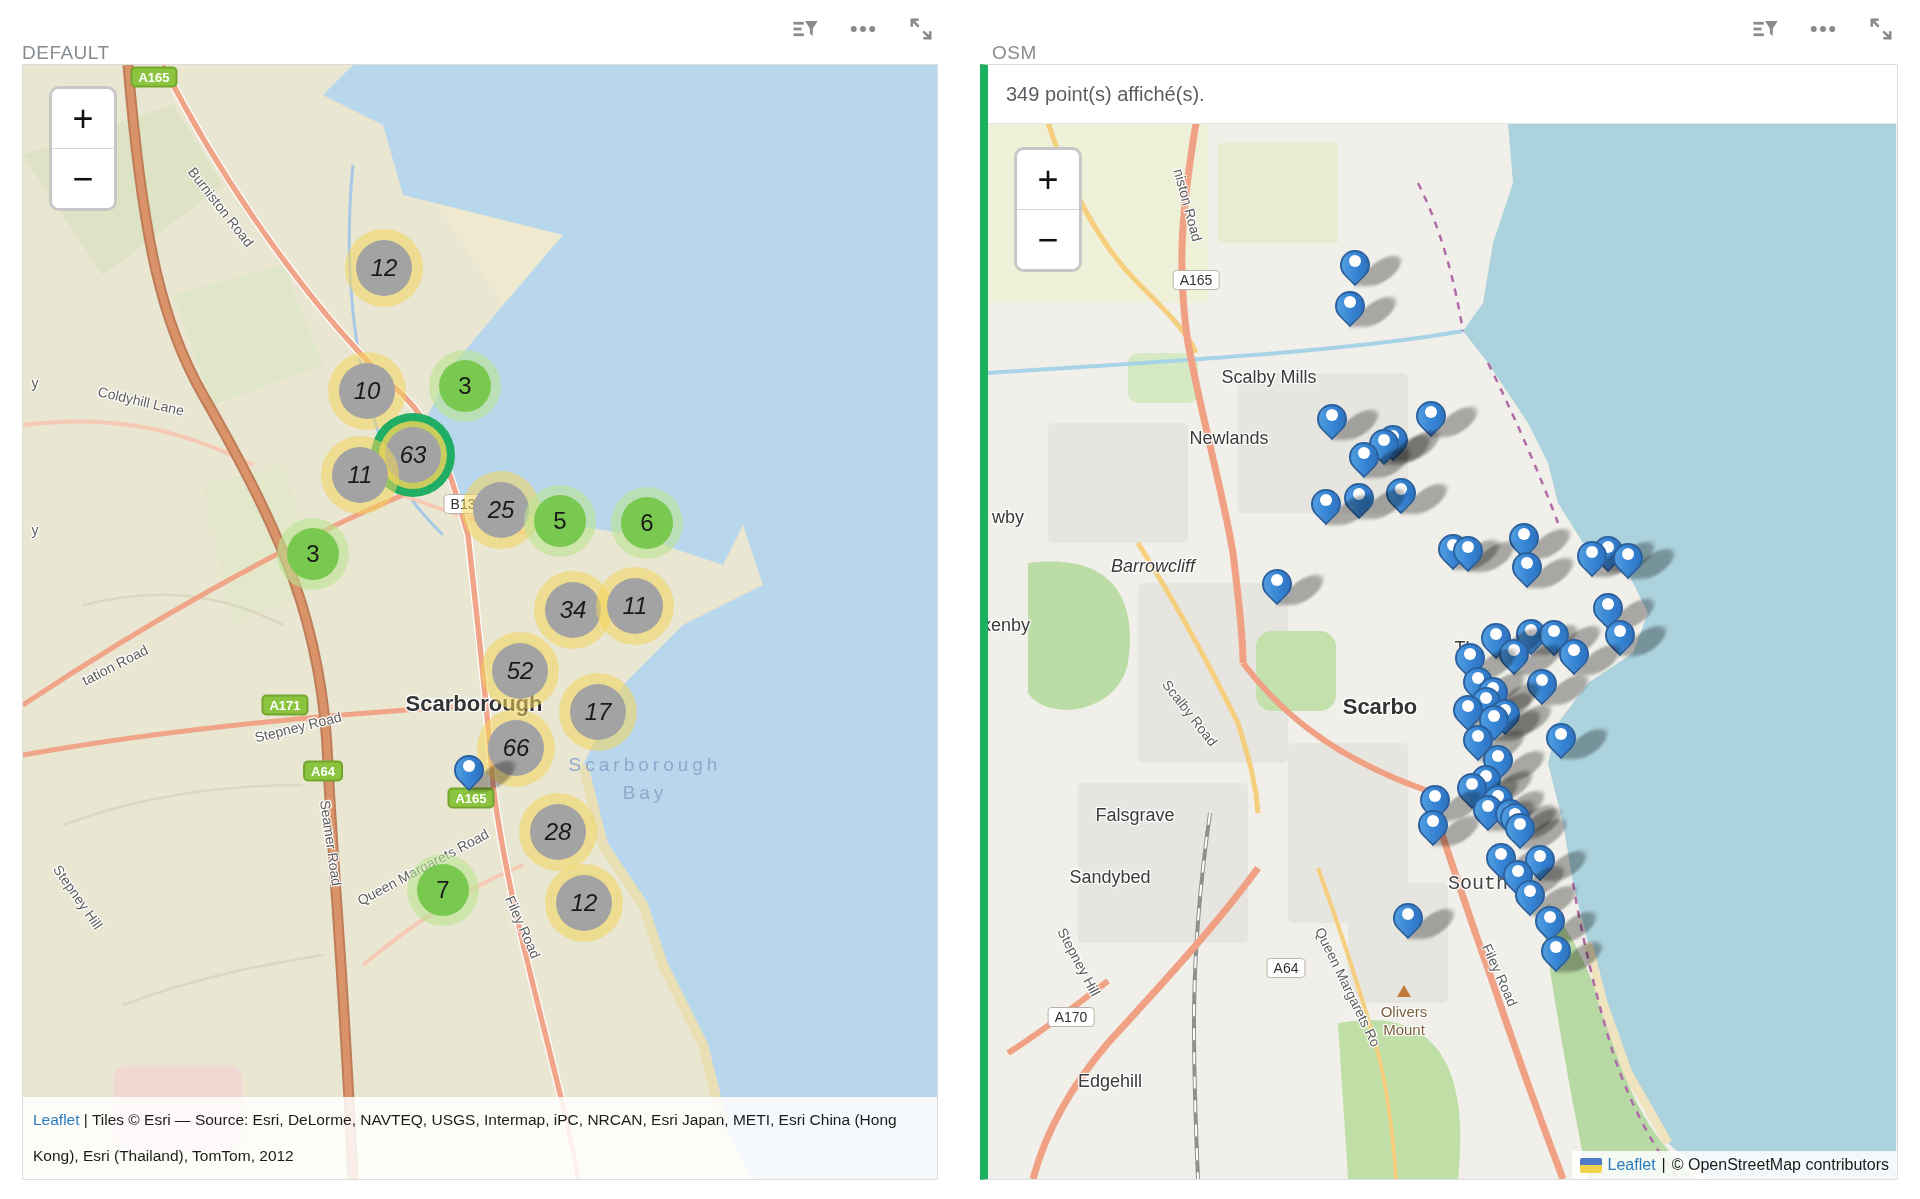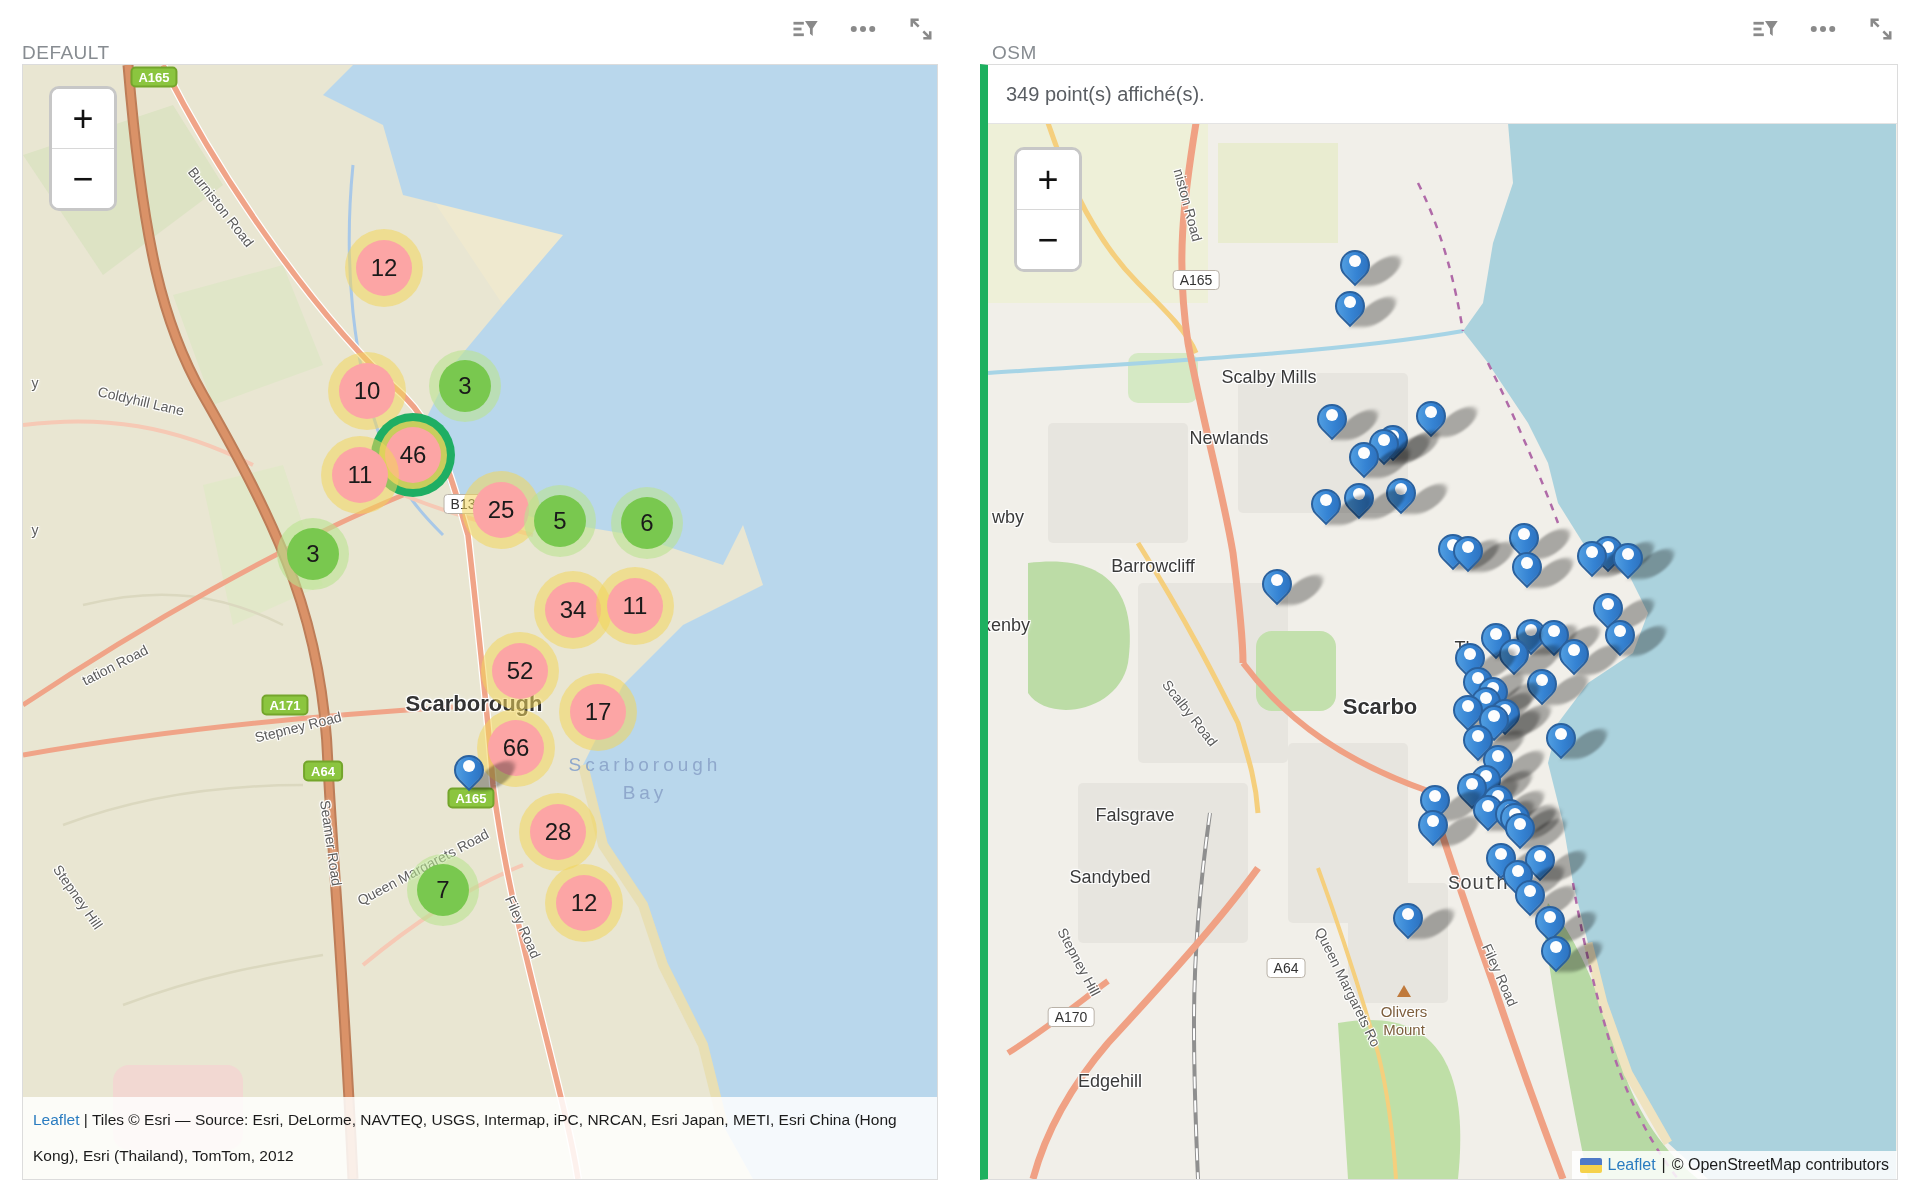--- a/index.html
+++ b/index.html
@@ -38,21 +38,21 @@
   .lbl.hill{font-size:15px;color:#7d5e3c;}
   .badge{position:absolute;z-index:2;font-weight:bold;transform:translate(-50%,-50%);border-radius:5px;pointer-events:none;}
   .badge-g{background:#8bc53f;border:2px solid #74a52c;color:#fff;font-size:13px;padding:1px 6px;}
   .badge-w{background:#fff;border:1px solid #b9b2a8;color:#333;font-size:14px;padding:1px 6px;font-weight:normal;border-radius:4px;}
   .peak{position:absolute;width:0;height:0;border-left:7px solid transparent;border-right:7px solid transparent;
         border-bottom:12px solid #c07a3c;transform:translate(-50%,-50%);z-index:2;}
 
   
   .cl{position:absolute;border-radius:50%;display:flex;align-items:center;justify-content:center;
       font-size:24px;color:#1a1a1a;z-index:5;cursor:pointer;}
-  .cl.yellow{width:56px;height:56px;margin:-28px 0 0 -28px;background:#fca5a5;box-shadow:0 0 0 11px rgba(242,213,91,.55);}
+  .cl.yellow{width:56px;height:56px;margin:-28px 0 0 -28px;background:#a3a3a3;box-shadow:0 0 0 11px rgba(242,213,91,.55);font-style:italic;}
   .cl.green{width:52px;height:52px;margin:-26px 0 0 -26px;background:#79c84f;box-shadow:0 0 0 10px rgba(186,227,145,.6);}
   .cl.sel{box-shadow:0 0 0 6px rgba(242,213,91,.8),0 0 0 14px #1fae63;}
 
   
   .pin{position:absolute;width:0;height:0;cursor:pointer;}
   .pin .sh{position:absolute;left:0;top:-8px;width:30px;height:30px;background:rgba(0,0,0,.30);
            border-radius:50% 50% 50% 0;transform:skewX(-38deg);transform-origin:0 100%;filter:blur(1.5px);}
   .pin .pb{position:absolute;left:-15px;top:-14px;width:30px;height:30px;
            background:linear-gradient(135deg,#5aa7e6 0%,#3583d3 55%,#2a6cb8 100%);
            border:2px solid #2a619e;box-sizing:border-box;border-radius:50% 50% 50% 0;transform:rotate(-45deg);}
@@ -150,21 +150,21 @@
         <div class="lbl water" style="left: 622px; top: 700px; position: absolute; transform: translate(-50%, -50%) rotate(0deg);">Scarborough</div>
         <div class="lbl water" style="left: 622px; top: 728px; position: absolute; transform: translate(-50%, -50%) rotate(0deg);">Bay</div>
         <div class="badge badge-g" style="left: 131px; top: 12px; position: absolute;">A165</div>
         <div class="badge badge-w" style="left: 440px; top: 439px; position: absolute;">B13</div>
         <div class="badge badge-g" style="left: 262px; top: 640px; position: absolute;">A171</div>
         <div class="badge badge-g" style="left: 300px; top: 706px; position: absolute;">A64</div>
         <div class="badge badge-g" style="left: 448px; top: 733px; position: absolute;">A165</div>
         <div class="cl yellow" style="left: 361px; top: 203px; position: absolute;">12</div>
         <div class="cl yellow" style="left: 344px; top: 326px; position: absolute;">10</div>
         <div class="cl green" style="left: 442px; top: 321px; position: absolute;">3</div>
-        <div class="cl yellow sel" style="left: 390px; top: 390px; position: absolute;">46</div>
+        <div class="cl yellow sel" style="left: 390px; top: 390px; position: absolute;">63</div>
         <div class="cl yellow" style="left: 337px; top: 410px; position: absolute;">11</div>
         <div class="cl yellow" style="left: 478px; top: 445px; position: absolute;">25</div>
         <div class="cl green" style="left: 537px; top: 456px; position: absolute;">5</div>
         <div class="cl green" style="left: 624px; top: 458px; position: absolute;">6</div>
         <div class="cl green" style="left: 290px; top: 489px; position: absolute;">3</div>
         <div class="cl yellow" style="left: 550px; top: 545px; position: absolute;">34</div>
         <div class="cl yellow" style="left: 612px; top: 541px; position: absolute;">11</div>
         <div class="cl yellow" style="left: 497px; top: 606px; position: absolute;">52</div>
         <div class="cl yellow" style="left: 575px; top: 647px; position: absolute;">17</div>
         <div class="cl yellow" style="left: 493px; top: 683px; position: absolute;">66</div>
@@ -263,21 +263,21 @@
       <div class="attrib" id="attrib-right">
           <span class="ua-flag"></span>
           <a class="leaflet-link">Leaflet</a>
           <span> | </span>
           <span>© OpenStreetMap contributors</span>
         </div>
     <div class="lbl road" style="left: 200px; top: 82px; position: absolute; transform: translate(-50%, -50%) rotate(75deg);">niston Road</div>
         <div class="lbl place" style="left: 281px; top: 254px; position: absolute; transform: translate(-50%, -50%) rotate(0deg);">Scalby Mills</div>
         <div class="lbl place" style="left: 241px; top: 315px; position: absolute; transform: translate(-50%, -50%) rotate(0deg);">Newlands</div>
         <div class="lbl place" style="left: 20px; top: 394px; position: absolute; transform: translate(-50%, -50%) rotate(0deg);">wby</div>
-        <div class="lbl place" style="left: 165px; top: 443px; position: absolute; transform: translate(-50%, -50%) rotate(0deg);">Barrowcliff</div>
+        <div class="lbl place" style="left: 165px; top: 443px; position: absolute; transform: translate(-50%, -50%) rotate(0deg); font-style: italic;">Barrowcliff</div>
         <div class="lbl place" style="left: 18px; top: 502px; position: absolute; transform: translate(-50%, -50%) rotate(0deg);">xenby</div>
         <div class="lbl road" style="left: 202px; top: 590px; position: absolute; transform: translate(-50%, -50%) rotate(52deg);">Scalby Road</div>
         <div class="lbl city" style="left: 392px; top: 584px; position: absolute; transform: translate(-50%, -50%) rotate(0deg);">Scarbo</div>
         <div class="lbl place" style="left: 477px; top: 525px; position: absolute; transform: translate(-50%, -50%) rotate(0deg);">Th</div>
         <div class="lbl place" style="left: 147px; top: 692px; position: absolute; transform: translate(-50%, -50%) rotate(0deg);">Falsgrave</div>
         <div class="lbl place" style="left: 122px; top: 754px; position: absolute; transform: translate(-50%, -50%) rotate(0deg);">Sandybed</div>
         <div class="lbl road" style="left: 91px; top: 839px; position: absolute; transform: translate(-50%, -50%) rotate(62deg);">Stepney Hill</div>
         <div class="lbl road" style="left: 360px; top: 864px; position: absolute; transform: translate(-50%, -50%) rotate(64deg);">Queen Margarets Ro</div>
         <div class="lbl place-lg" style="left: 490px; top: 760px; position: absolute; transform: translate(-50%, -50%) rotate(0deg); font-family: Liberation Mono, monospace;">South</div>
         <div class="lbl hill" style="left: 416px; top: 888px; position: absolute; transform: translate(-50%, -50%) rotate(0deg);">Olivers</div>

